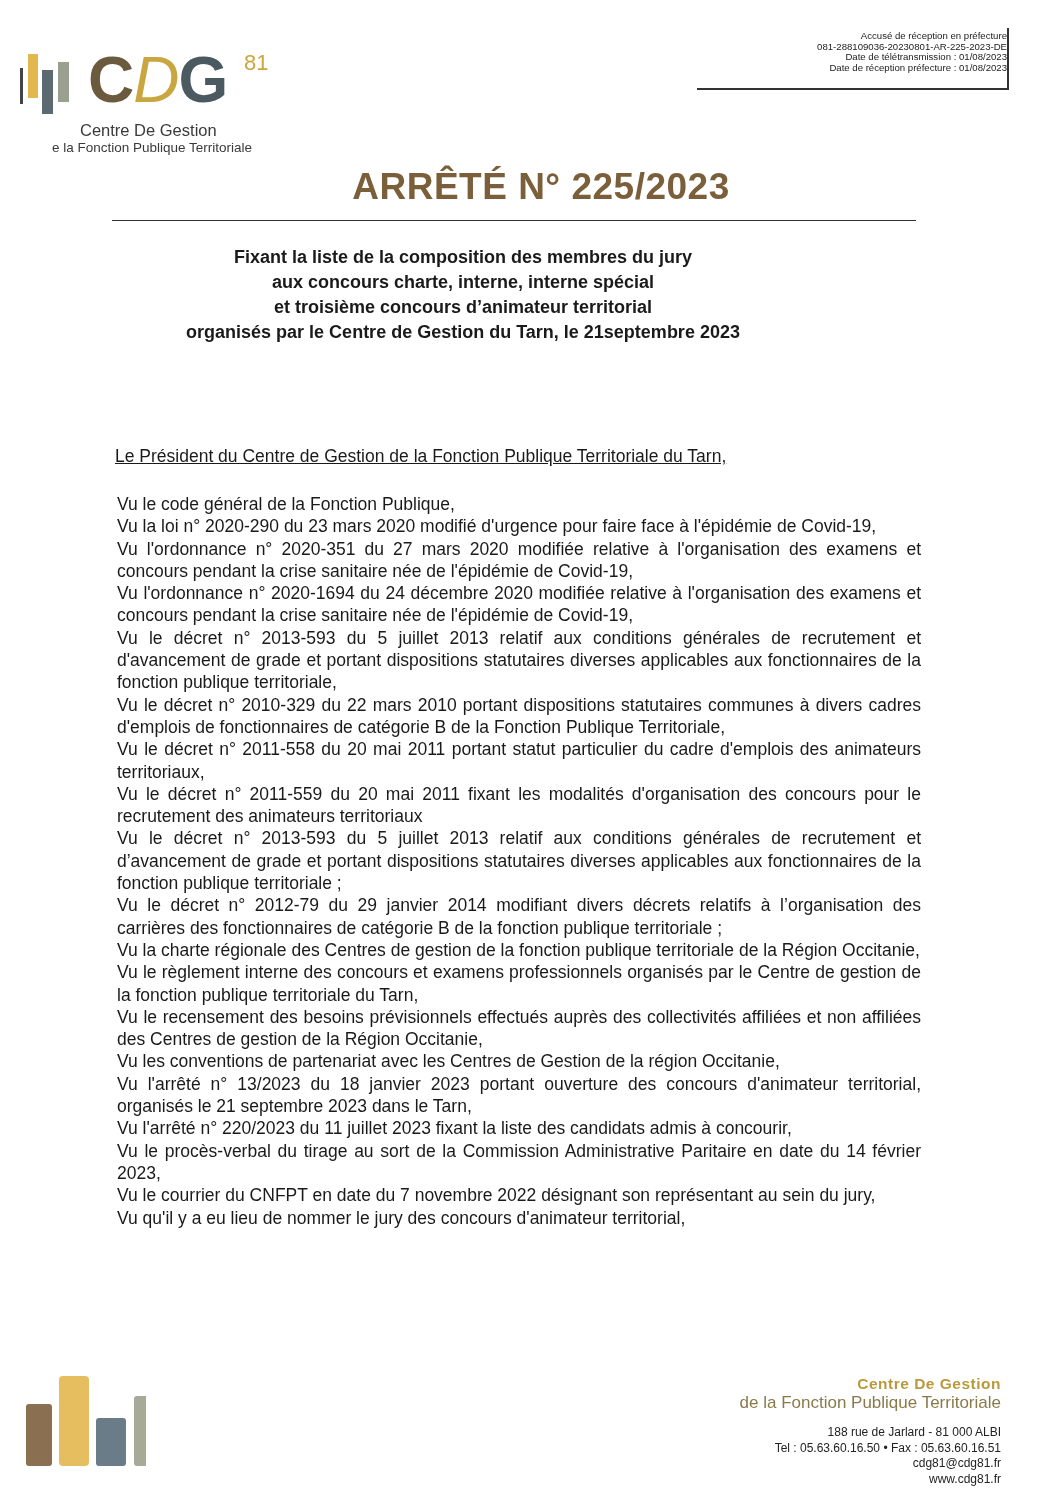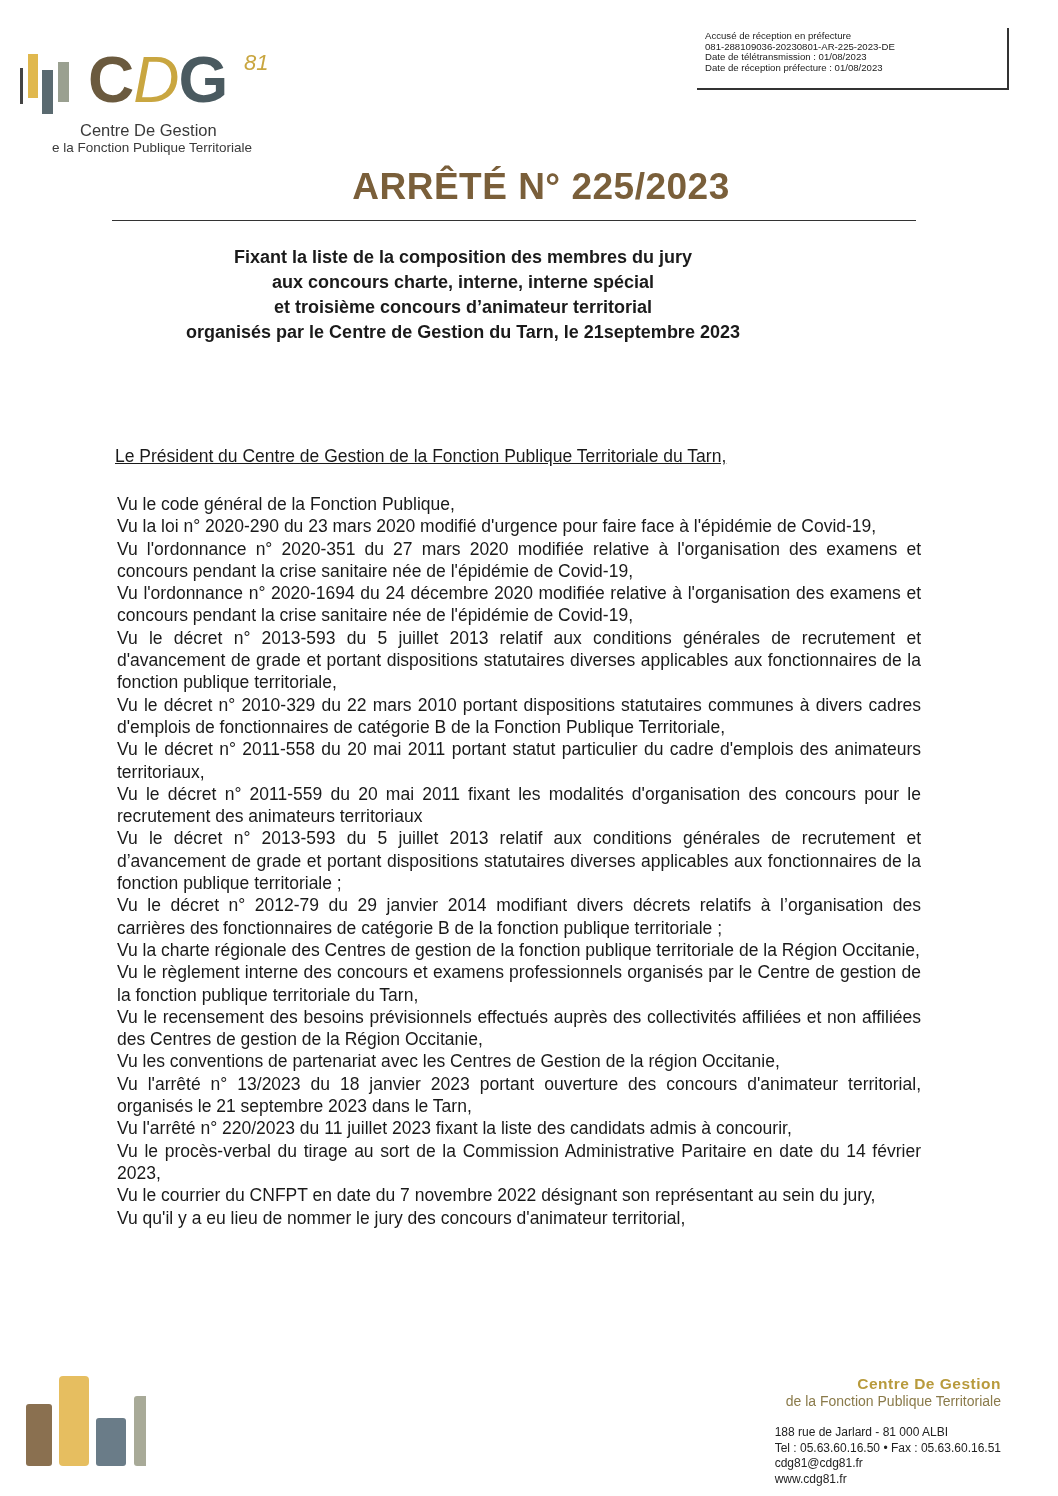--- a/index.html
+++ b/index.html
@@ -1,36 +1,36 @@
 <!DOCTYPE html>
 <html><head>
 <meta charset="utf-8">
 <style>
   html,body{margin:0;padding:0;background:#ffffff;}
   body{width:1058px;height:1496px;position:relative;overflow:hidden;font-family:"Liberation Sans",sans-serif;color:#1a1a1a;}
-  .stamp{position:absolute;left:697px;top:28px;width:312px;height:62px;border-right:2px solid #333;border-bottom:2px solid #333;box-sizing:border-box;padding:3px 0 0 8px;}
+  .stamp{position:absolute;left:697px;top:28px;width:312px;height:62px;border-right:2px solid #333;border-bottom:2px solid #333;box-sizing:border-box;padding:3px 0 0 8px;text-align:right;}
   .stamp div{font-size:9.6px;line-height:10.6px;color:#222;white-space:nowrap;}
   .logo{position:absolute;left:18px;top:48px;width:250px;height:112px;}
   .logo-bars{position:absolute;left:0;top:0;}
   .logo-cdg{position:absolute;left:70px;top:0;font-size:64px;font-weight:bold;letter-spacing:-1px;line-height:64px;}
   .logo-cdg .c{color:#6b5a3e;} .logo-cdg .d{color:#c9a640;font-style:italic;font-weight:normal;} .logo-cdg .g{color:#4a5a60;}
-  .logo-81{position:absolute;left:226px;top:2px;font-size:22px;font-style:italic;color:#c9a640;}
+  .logo-81{position:absolute;left:226px;top:2px;font-size:22px;color:#c9a640;}
   .logo-l1{position:absolute;left:62px;top:73px;font-size:16.5px;color:#3a3a3a;white-space:nowrap;}
   .logo-l2{position:absolute;left:2px;top:92px;font-size:13.5px;color:#3a3a3a;white-space:nowrap;margin-left:32px;}
   .title{position:absolute;left:12px;width:1058px;top:166px;text-align:center;font-size:37px;font-weight:bold;color:#7a5f3a;letter-spacing:0.5px;}
   .rule{position:absolute;left:112px;top:220px;width:804px;height:0;border-top:1.5px solid #333;}
   .subtitle{position:absolute;left:0;width:926px;top:245px;text-align:center;font-weight:bold;font-size:18px;line-height:25px;color:#1a1a1a;}
   .intro{position:absolute;left:115px;top:446px;font-size:17.5px;white-space:nowrap;text-decoration:underline;}
   .body{position:absolute;left:117px;top:493px;width:804px;font-size:17.5px;line-height:22.3px;}
   .body p{margin:0;text-align:justify;}
   .footer-logo{position:absolute;left:26px;top:1376px;}
   .footer-org{position:absolute;right:57px;top:1375px;text-align:right;}
   .footer-org .n1{font-size:15.5px;font-weight:bold;color:#b89a3c;letter-spacing:0.5px;}
-  .footer-org .n2{font-size:14px;color:#8a7a4a;margin-left:30px;}
-  .footer-addr{position:absolute;right:57px;top:1425px;font-size:12px;line-height:15.5px;color:#222;}
+  .footer-org .n2{font-size:17px;color:#8a7a4a;margin-left:30px;}
+  .footer-addr{position:absolute;right:57px;top:1425px;text-align:right;font-size:12px;line-height:15.5px;color:#222;}
 </style>
 </head>
 <body>
 
 <div class="stamp">
   <div>Accusé de réception en préfecture</div>
   <div>081-288109036-20230801-AR-225-2023-DE</div>
   <div>Date de télétransmission : 01/08/2023</div>
   <div>Date de réception préfecture : 01/08/2023</div>
 </div>

